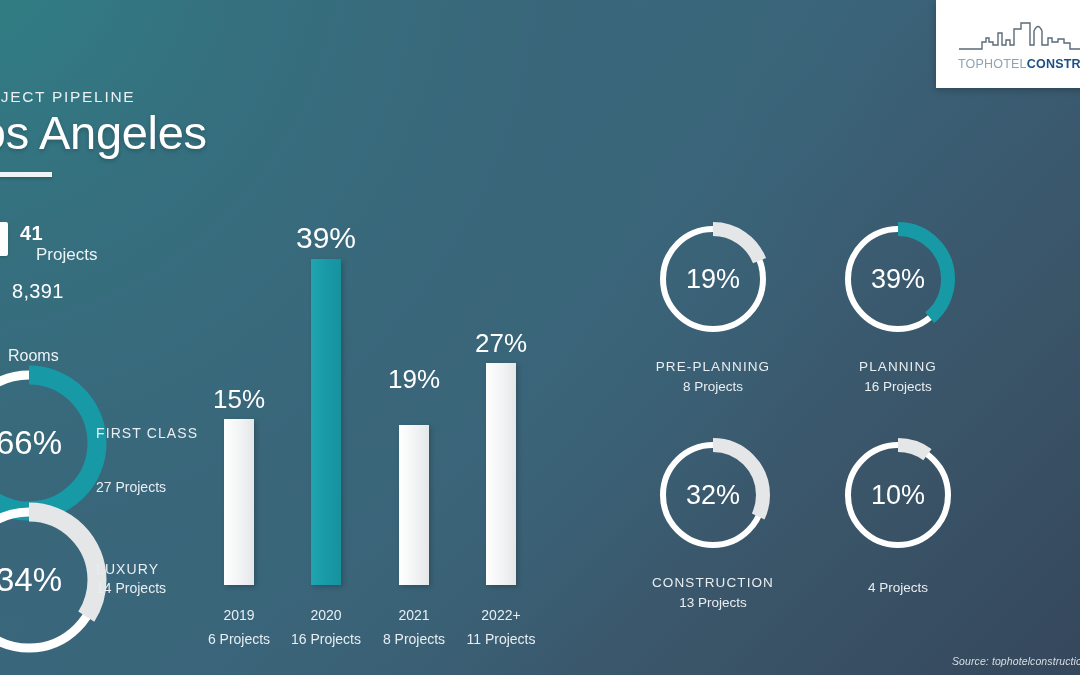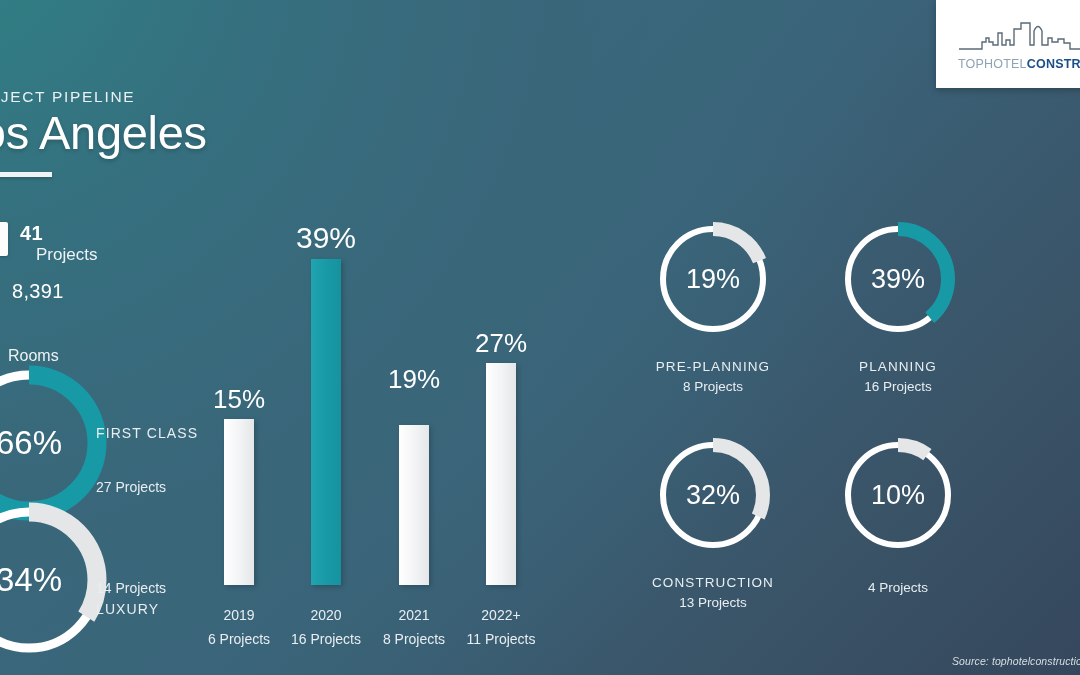--- a/index.html
+++ b/index.html
@@ -128,21 +128,21 @@
   <div class="cat-txt cat-name" style="left:96px; top:425px;">FIRST CLASS</div>
   <div class="cat-txt cat-sub" style="left:96px; top:443px;margin-top:36px;">27 Projects</div>
 
   <div class="donut donut-lg" style="left:-55px; top:496px; width:168px; height:168px;">
     <svg viewBox="0 0 168 168" width="168" height="168">
       <circle cx="84" cy="84" r="68" fill="none" stroke="#ffffff" stroke-width="9"></circle>
       <circle class="arc" cx="84" cy="84" r="68" fill="none" stroke="#e4e6e7" stroke-width="19" transform="rotate(-90 84 84)" stroke-linecap="butt" stroke-dasharray="145.26724430199204 427.2566008882119"></circle>
     </svg>
     <div class="pct">34%</div>
   </div>
-  <div class="cat-txt cat-name" style="left:96px; top:561px;margin-top:40px;">LUXURY</div>
+  <div class="cat-txt cat-name" style="left:96px; top:561px;">LUXURY</div>
   <div class="cat-txt cat-sub" style="left:96px; top:580px;">14 Projects</div>
 
   <div class="bar-wrap" style="left:224px; bottom:90px;">
     <div class="bar light" style="height:166px;"></div>
     <div class="bar-val" style="bottom:170px;">15%</div>
     <div class="bar-xlbl bar-year" style="top:22px;">2019</div>
     <div class="bar-xlbl bar-proj" style="top:41px;">6 Projects</div>
   </div>
 
   <div class="bar-wrap" style="left:311px; bottom:90px;">

